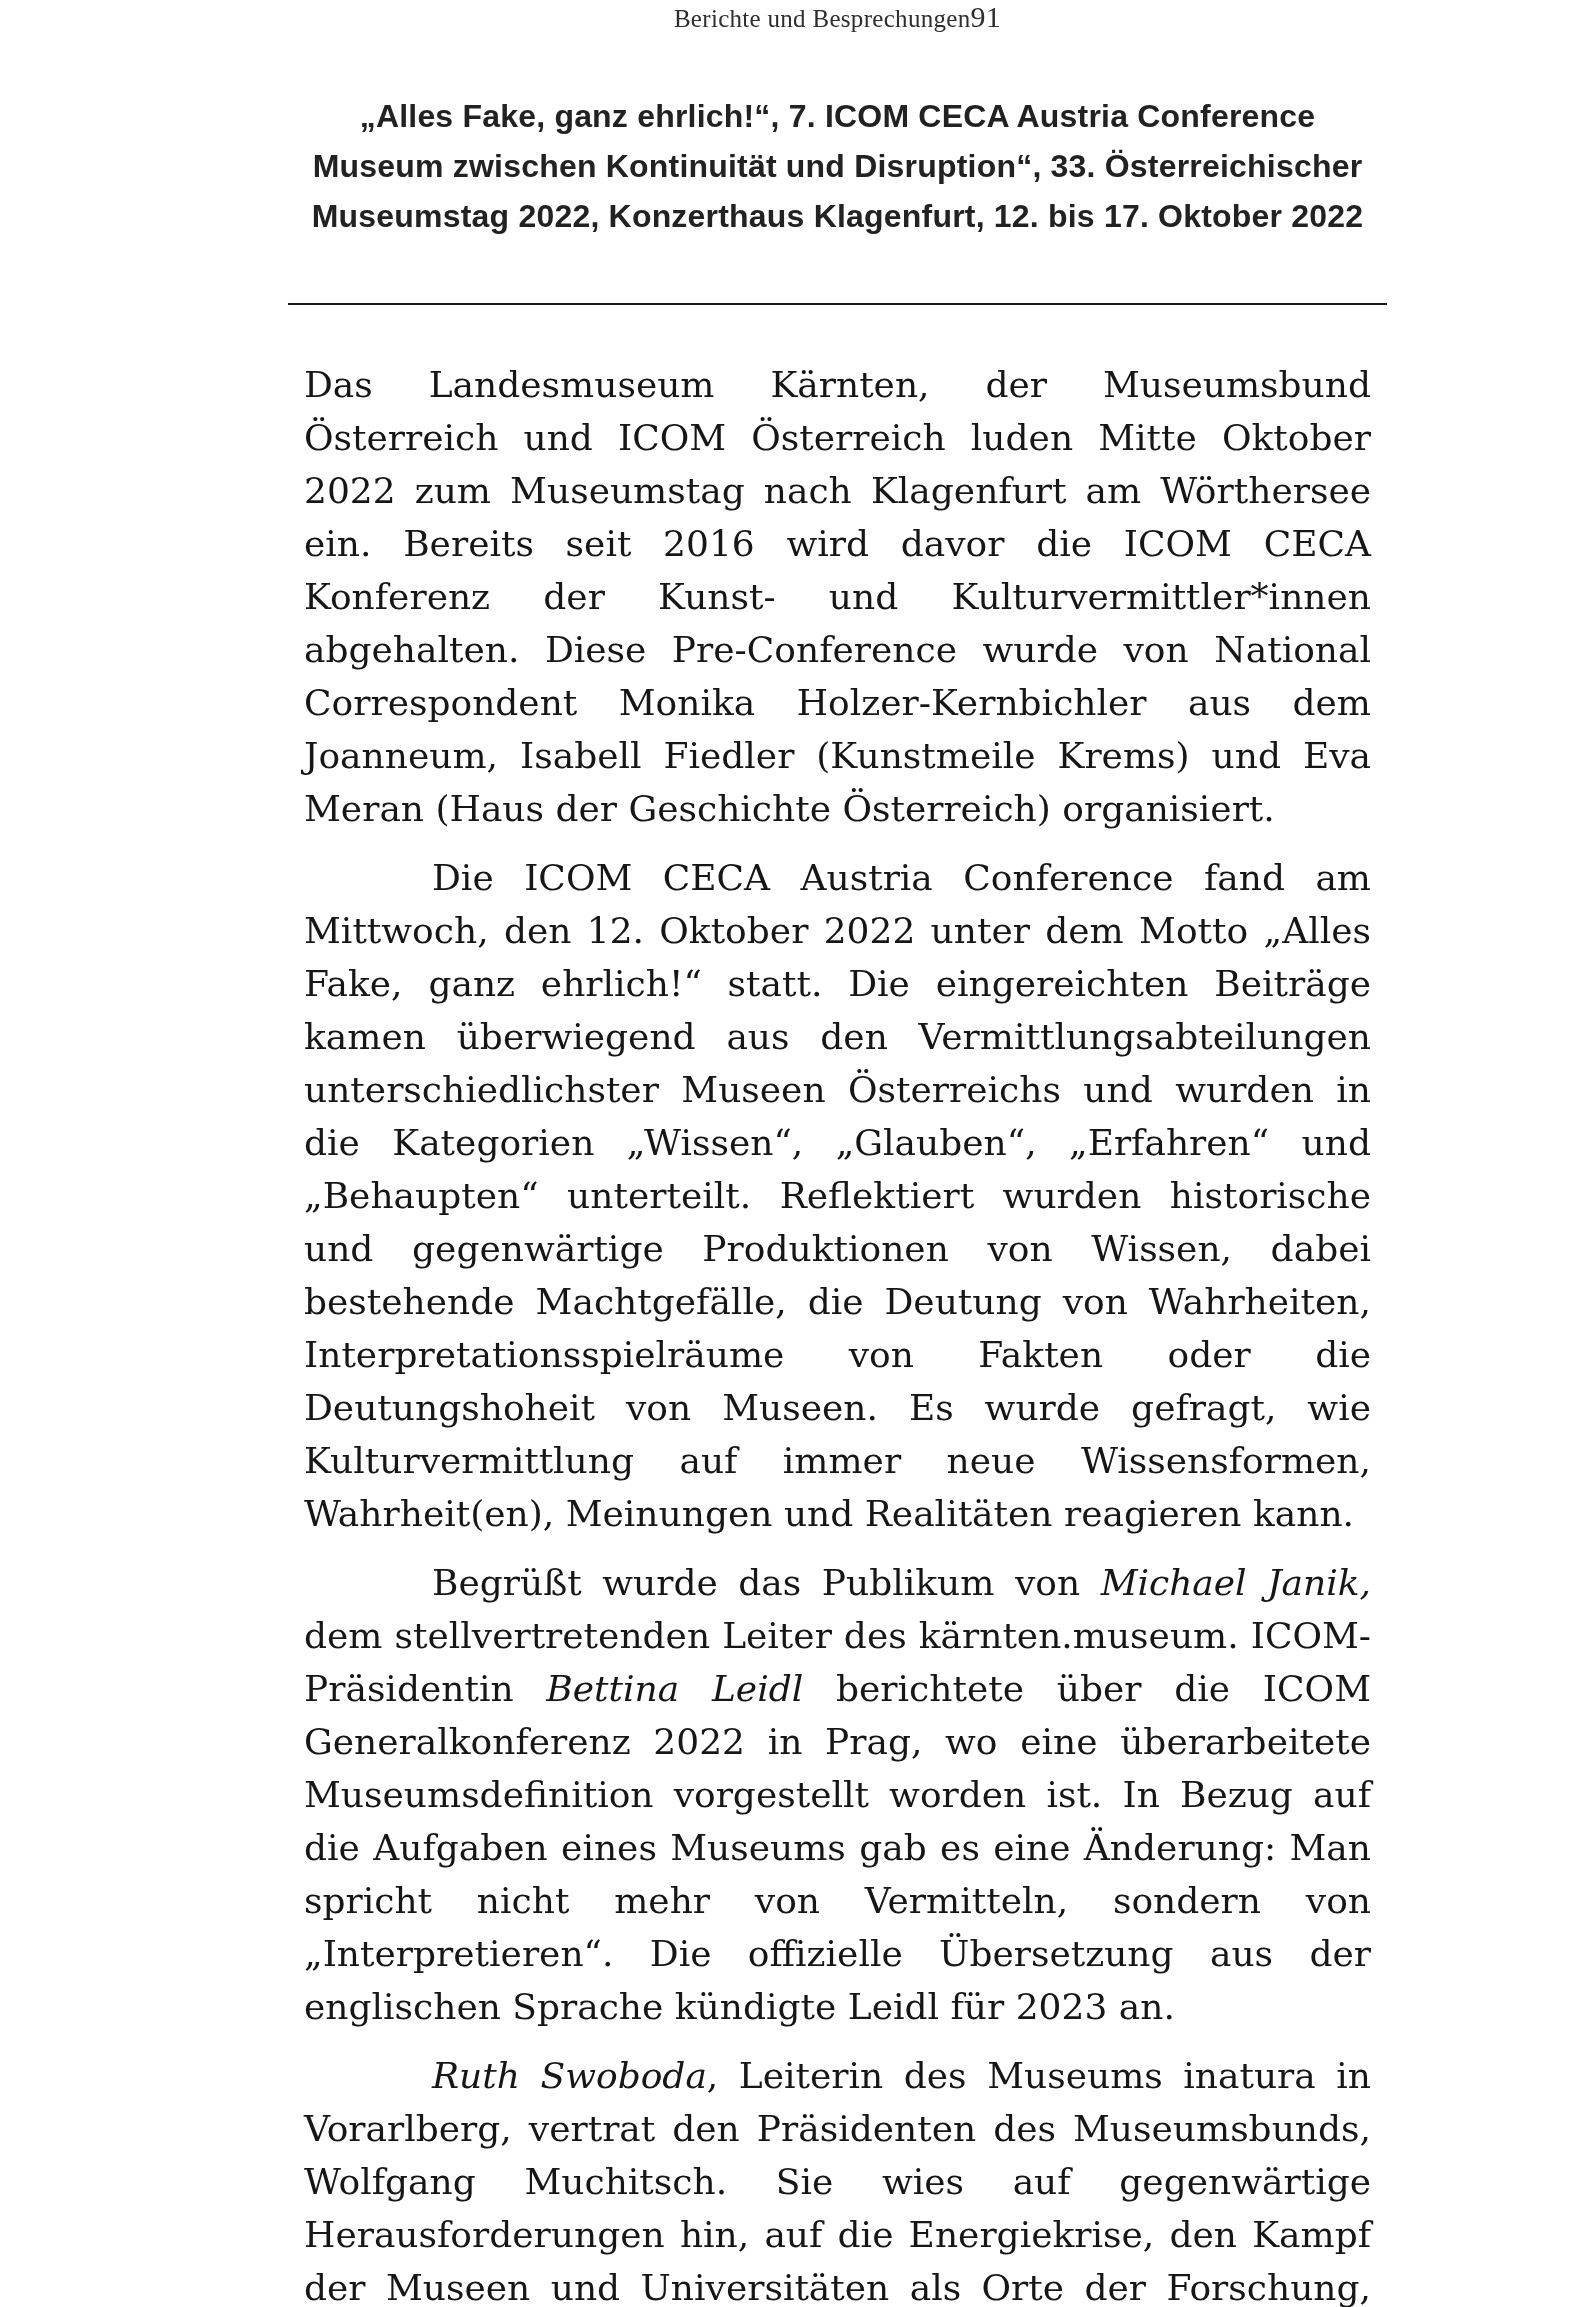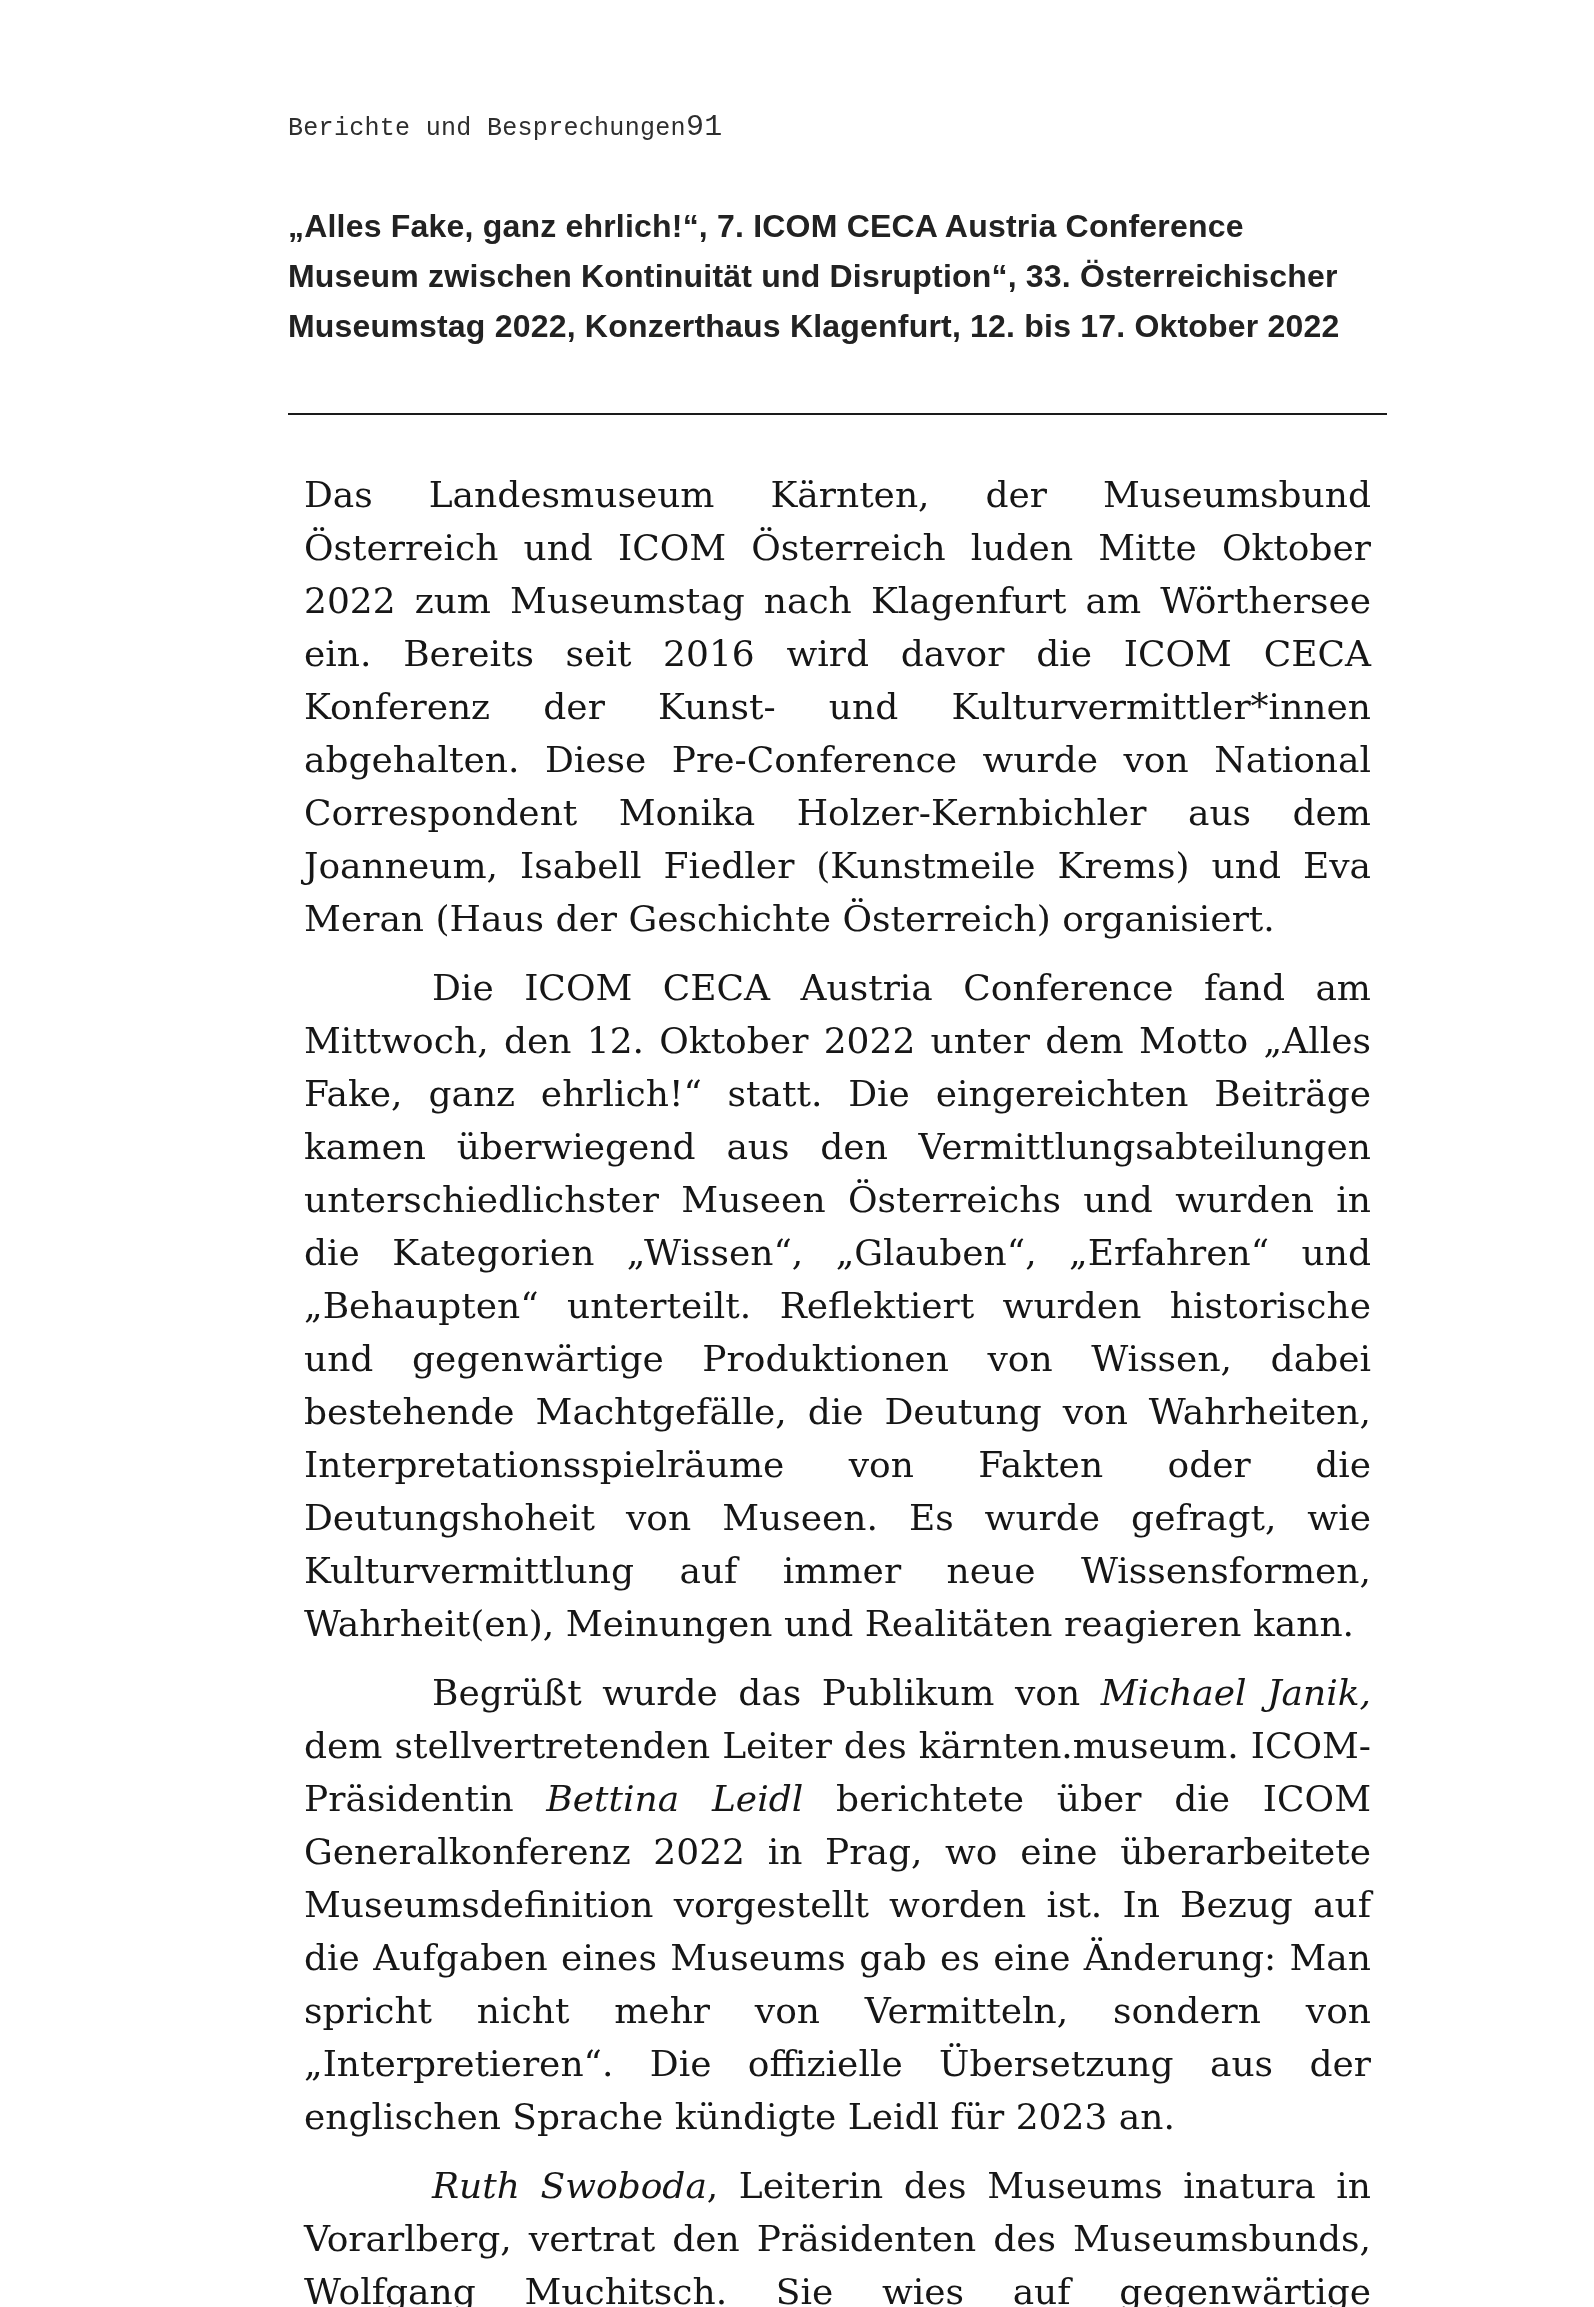--- a/index.html
+++ b/index.html
@@ -15,41 +15,41 @@
     color: #1c1c1c;
     overflow: hidden;
   }
   .page {
     position: absolute;
     left: 288px;
     top: 0;
     width: 1099px;
   }
   .running-head {
-    margin-top: 110px;
     display: flex;
-    justify-content: flex-start;
+    justify-content: center;
     align-items: baseline;
-    font-family: Liberation Mono, monospace;
+    font-family: Liberation Serif, serif;
     font-size: 25px;
     letter-spacing: 0.3px;
     color: #2e2e2e;
   }
   .running-head .page-number {
     font-size: 30px;
     color: #2e2e2e;
   }
   .article-title {
     margin-top: 57px;
     font-family: "Liberation Sans", sans-serif;
     font-weight: bold;
     font-size: 32px;
     line-height: 50px;
     color: #222222;
     letter-spacing: 0.2px;
+    text-align: center;
   }
   .article-title .title-line {
     display: block;
   }
   .title-divider {
     border: none;
     border-top: 2.4px solid #1a1a1a;
     margin: 62px 0 0 0;
     width: 100%;
   }

